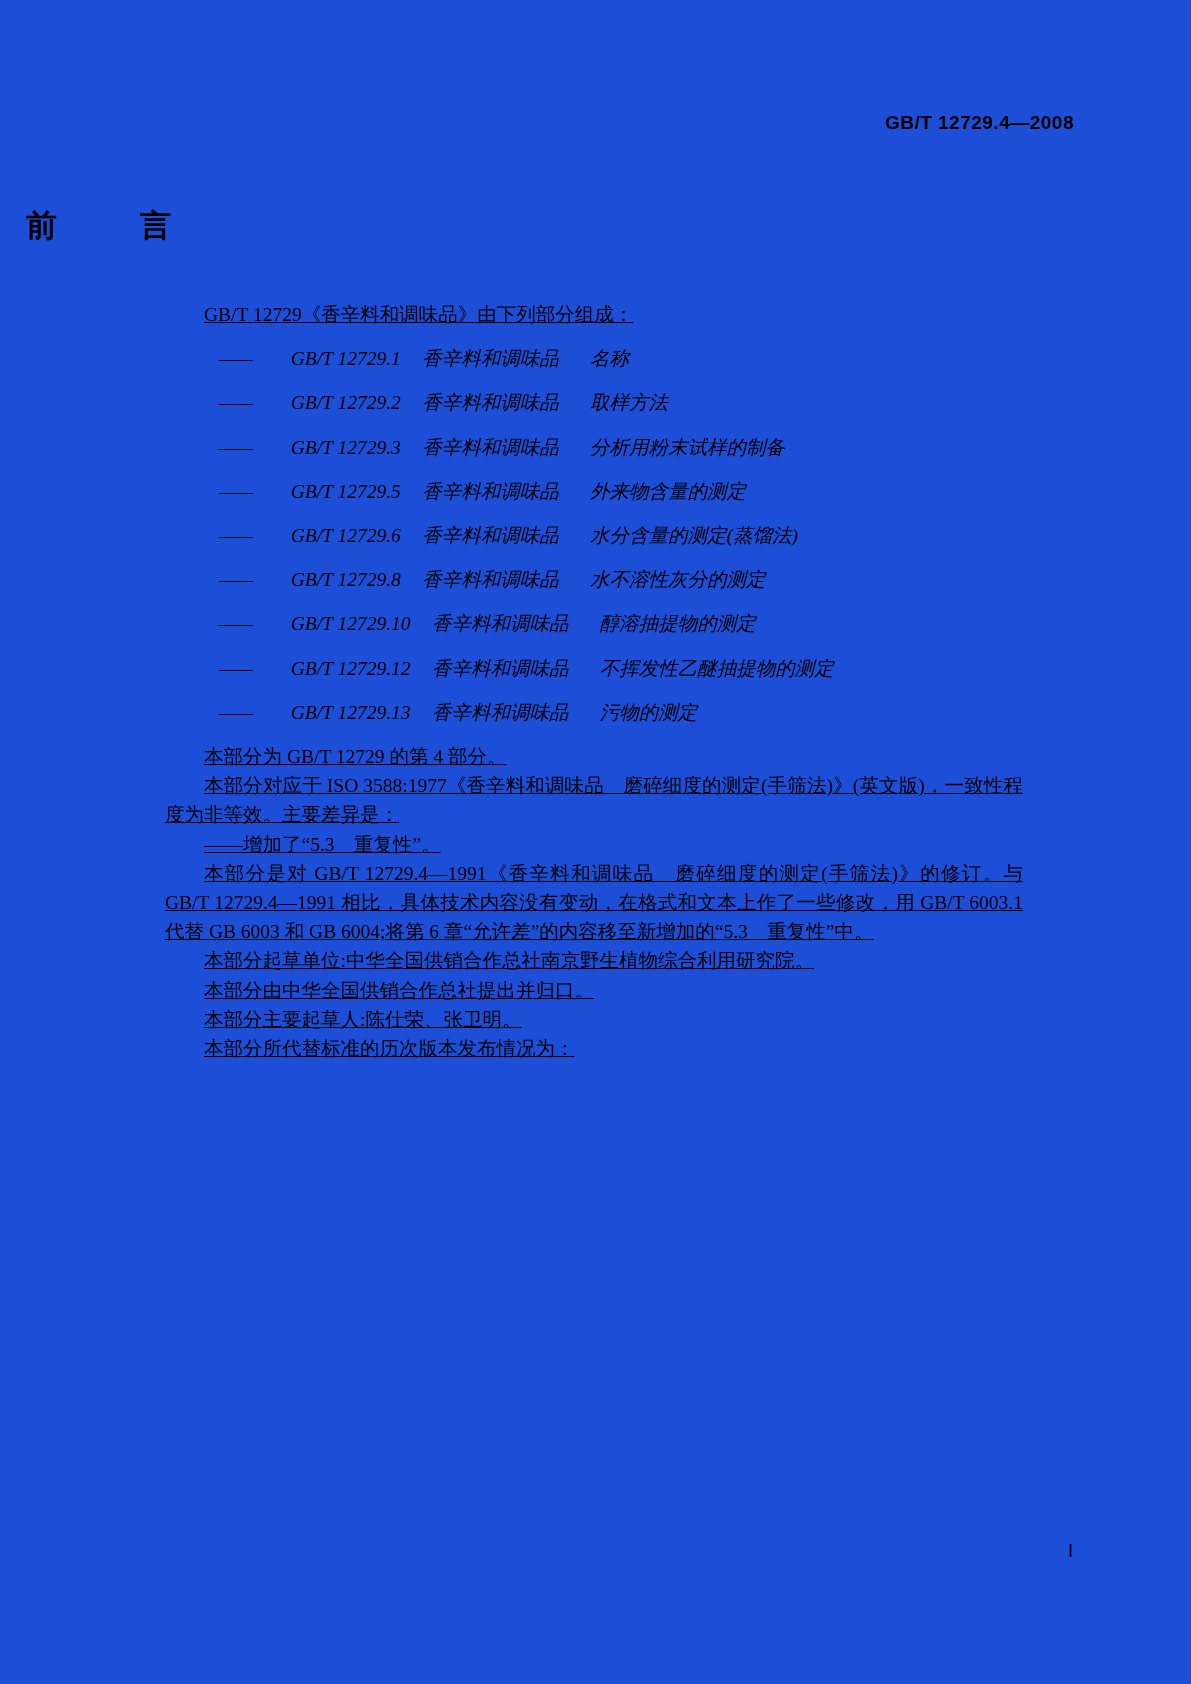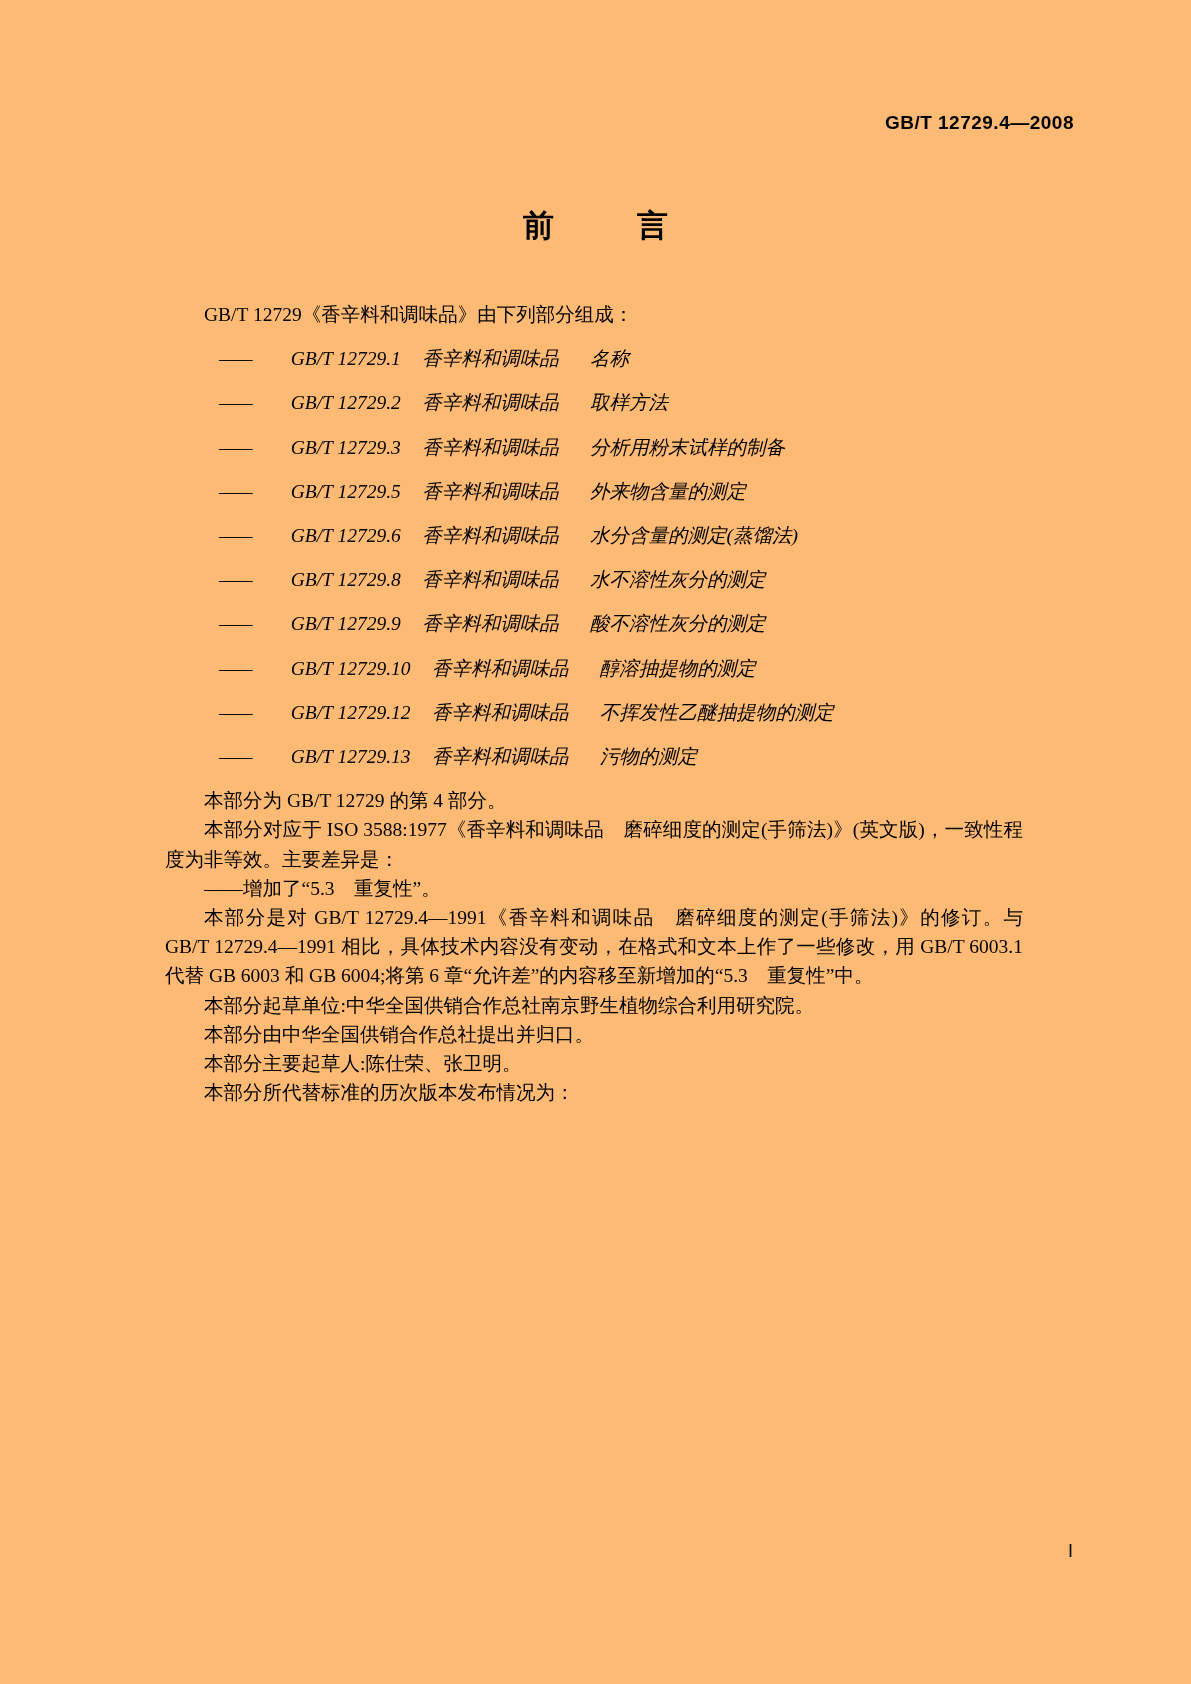--- a/index.html
+++ b/index.html
@@ -9,59 +9,59 @@
   }
   body {
     font-family: "Liberation Serif", "DejaVu Serif", serif;
     color: #000000;
   }
   .page {
     position: relative;
     width: 1191px;
     height: 1684px;
     margin: 0 auto;
-    background: #fdba74;
+    background: #1d4ed8;
     overflow: hidden;
   }
   .header-code {
     position: absolute;
     top: 112px;
     right: 117px;
     font-family: "Liberation Sans", "DejaVu Sans", sans-serif;
     font-size: 19px;
     font-weight: bold;
     letter-spacing: 0.5px;
     white-space: nowrap;
   }
   .doc-title {
     position: absolute;
     top: 205px;
     left: 0;
     width: 1191px;
-    text-align: center;
     font-family: "Liberation Sans", "DejaVu Sans", sans-serif;
     font-size: 31px;
     font-weight: bold;
     letter-spacing: 26px;
     text-indent: 26px;
   }
   .content {
     position: absolute;
     top: 300px;
     left: 165px;
     width: 858px;
     font-size: 19.5px;
     line-height: 29.2px;
   }
   .para {
     margin: 0;
     text-align: justify;
   }
   .indent2 {
     text-indent: 2em;
+    text-decoration: underline;
   }
   .list-line {
     margin: 15px;
     text-indent: 2em;
     white-space: nowrap;
     font-style: italic;
   }
   .dash {
     letter-spacing: -1px;
   }
@@ -98,21 +98,20 @@
     <p class="list-line"><span class="dash">——</span><span class="std-no">GB/T 12729.3</span><span class="gap-sm"></span><span>香辛料和调味品</span><span class="gap-md"></span><span>分析用粉末试样的制备</span></p>
 
 
     <p class="list-line"><span class="dash">——</span><span class="std-no">GB/T 12729.5</span><span class="gap-sm"></span><span>香辛料和调味品</span><span class="gap-md"></span><span>外来物含量的测定</span></p>
 
     <p class="list-line"><span class="dash">——</span><span class="std-no">GB/T 12729.6</span><span class="gap-sm"></span><span>香辛料和调味品</span><span class="gap-md"></span><span>水分含量的测定(蒸馏法)</span></p>
 
 
     <p class="list-line"><span class="dash">——</span><span class="std-no">GB/T 12729.8</span><span class="gap-sm"></span><span>香辛料和调味品</span><span class="gap-md"></span><span>水不溶性灰分的测定</span></p>
 
-    <p class="list-line"><span class="dash">——</span><span class="std-no">GB/T 12729.9</span><span class="gap-sm"></span><span>香辛料和调味品</span><span class="gap-md"></span><span>酸不溶性灰分的测定</span></p>
 
     <p class="list-line"><span class="dash">——</span><span class="std-no">GB/T 12729.10</span><span class="gap-sm"></span><span>香辛料和调味品</span><span class="gap-md"></span><span>醇溶抽提物的测定</span></p>
 
 
     <p class="list-line"><span class="dash">——</span><span class="std-no">GB/T 12729.12</span><span class="gap-sm"></span><span>香辛料和调味品</span><span class="gap-md"></span><span>不挥发性乙醚抽提物的测定</span></p>
 
     <p class="list-line"><span class="dash">——</span><span class="std-no">GB/T 12729.13</span><span class="gap-sm"></span><span>香辛料和调味品</span><span class="gap-md"></span><span>污物的测定</span></p>
 
     <p class="para indent2">本部分为 GB/T 12729 的第 4 部分。</p>
     <p class="para indent2">本部分对应于 ISO 3588:1977《香辛料和调味品　磨碎细度的测定(手筛法)》(英文版)，一致性程度为非等效。主要差异是：</p>

